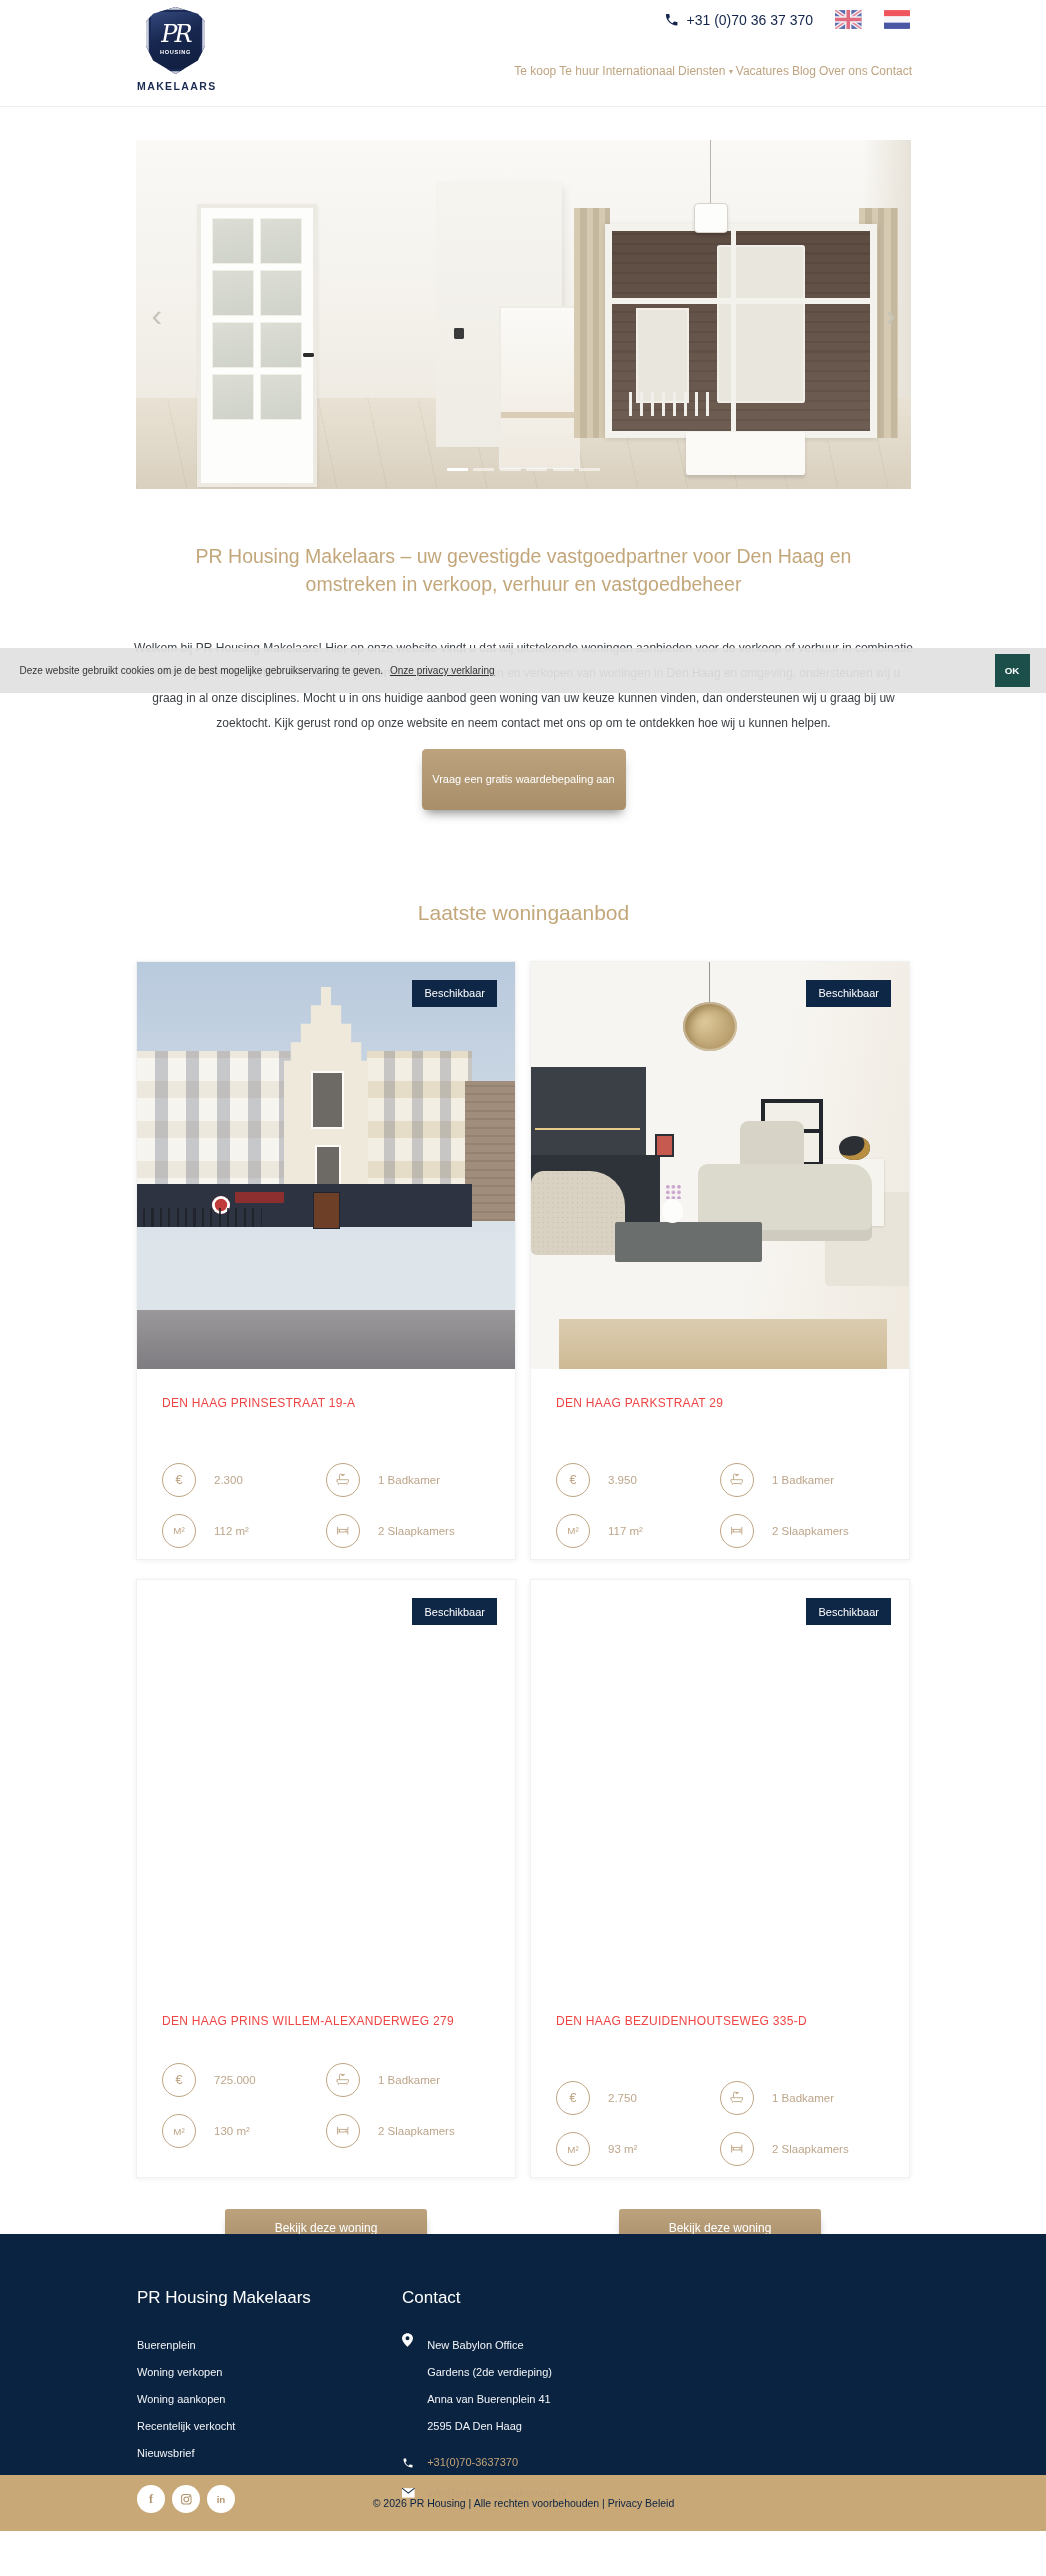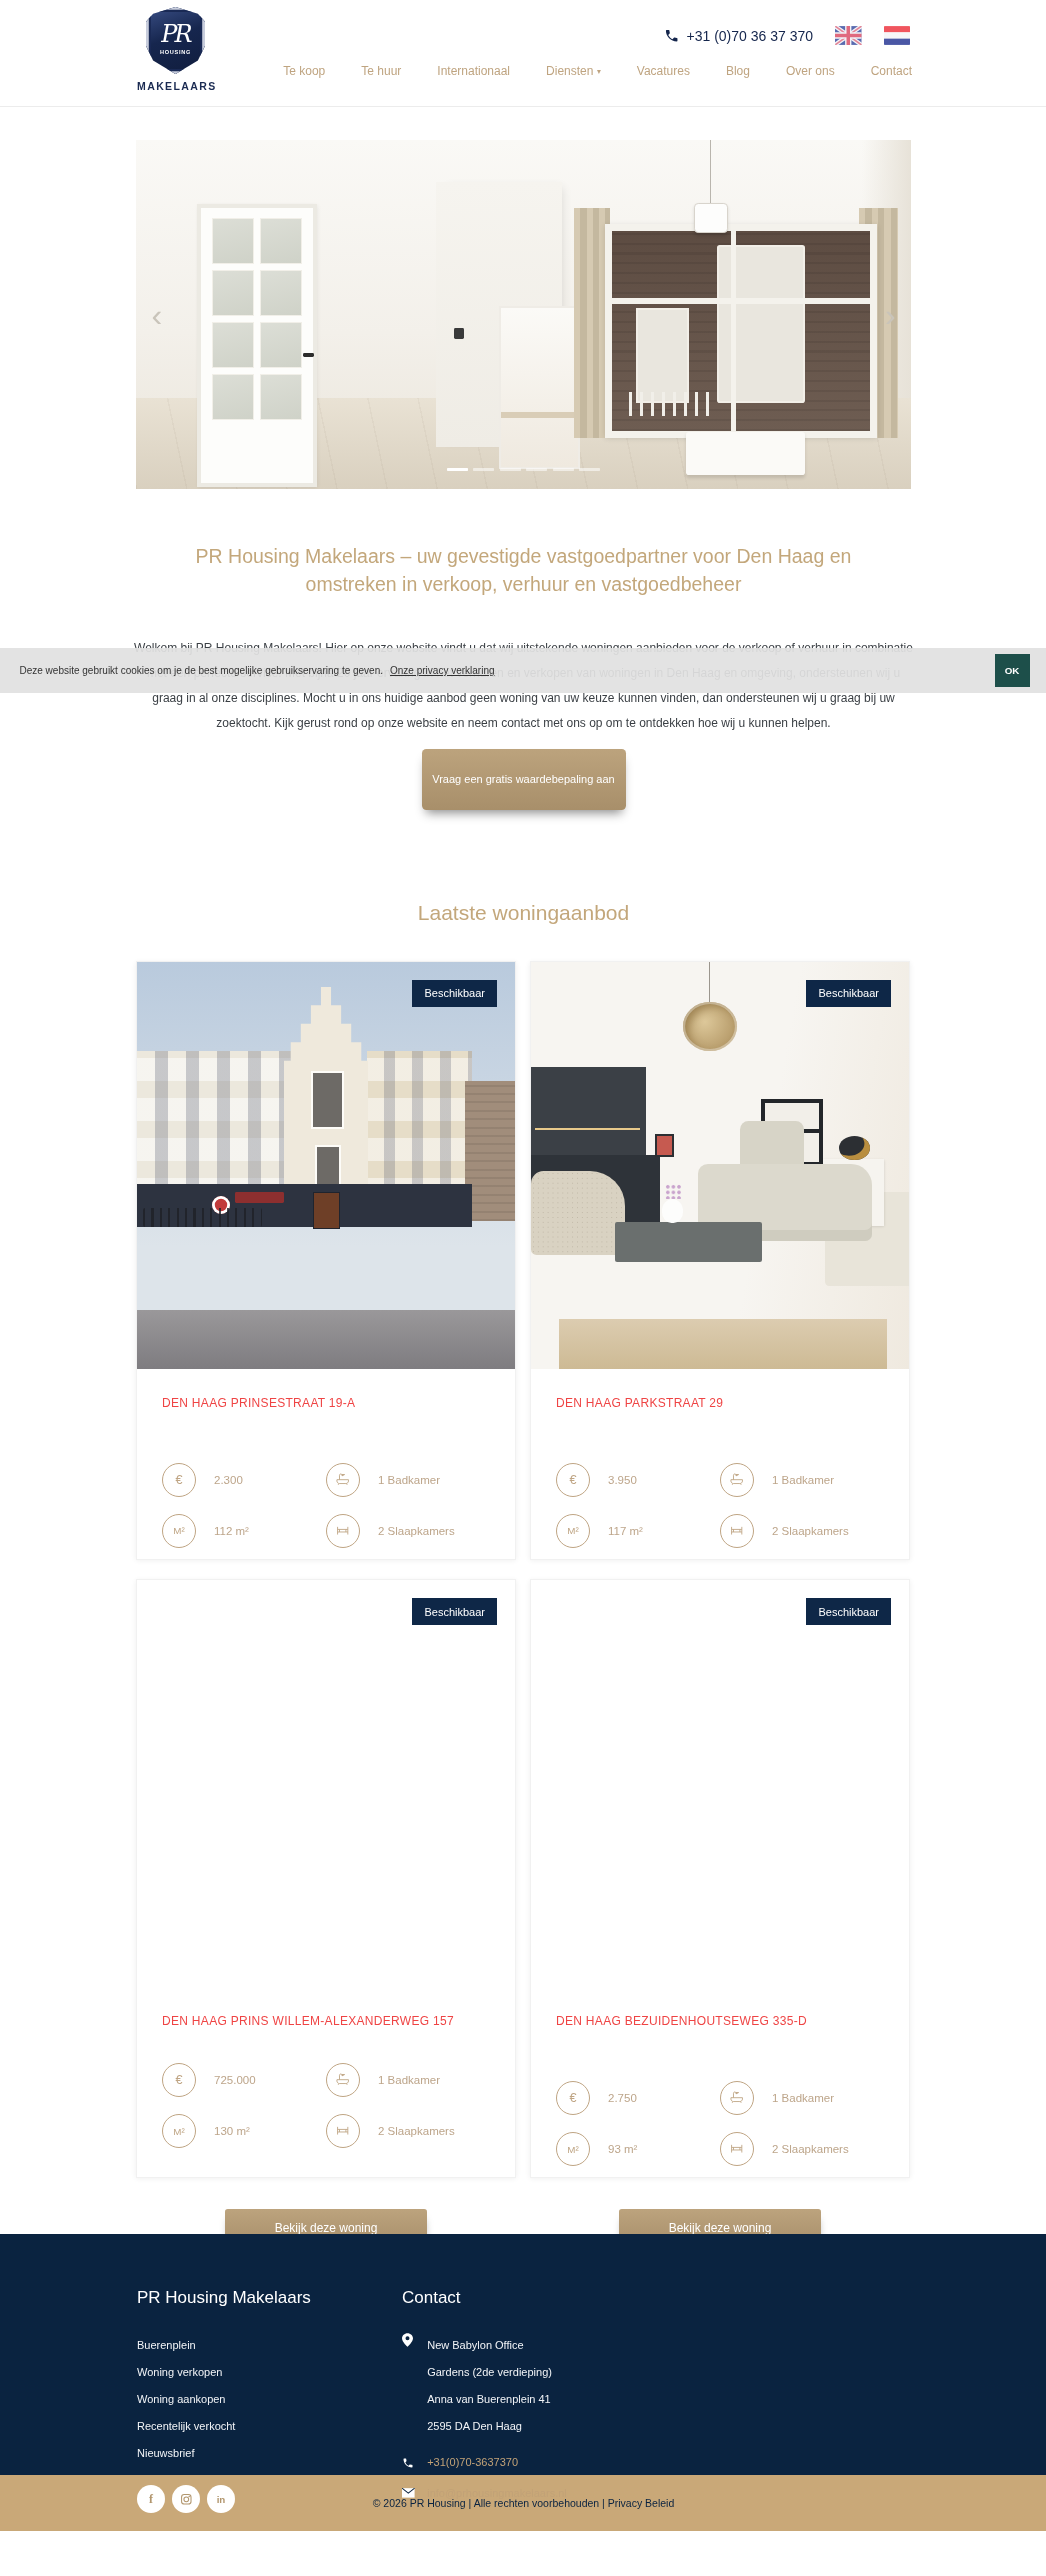--- a/index.html
+++ b/index.html
@@ -9,24 +9,24 @@
   
   .site-header{position:relative;height:106px;background:#fff;border-bottom:0.7px solid #ececec;}
   .logo{position:absolute;left:137px;top:7px;width:77px;text-align:center;cursor:pointer;}
   .shield{position:relative;width:59px;height:67px;margin:0 auto;
     background:linear-gradient(160deg,#3a4f86 0%,#16264e 45%,#101d3d 100%);
     clip-path:polygon(50% 0%,88% 10%,100% 22%,100% 58%,88% 80%,50% 100%,12% 80%,0% 58%,0% 22%,12% 10%);
     box-shadow:inset 0 0 0 2.8px #c9cedd, inset 0 0 0 4.9px #1a2a55;}
   .shield .mono{position:absolute;top:12.6px;left:0;right:0;color:#fff;font-family:"DejaVu Serif",serif;font-style:italic;font-size:24px;letter-spacing:-2.8px;}
   .shield .housing{position:absolute;top:42px;left:0;right:0;color:#fff;font-size:5.6px;letter-spacing:0.7px;font-weight:bold;}
   .logo .makelaars{margin-top:5.6px;color:#1b2b52;font-weight:bold;font-size:10.5px;letter-spacing:1.4px;}
-  .header-top{position:absolute;top:26px;right:137px;display:flex;align-items:center;gap:22px;}
+  .header-top{position:absolute;top:10px;right:137px;display:flex;align-items:center;gap:22px;}
   .phone-link{display:flex;align-items:center;gap:7px;color:#14254c;font-size:14px;font-weight:500;text-decoration:none;cursor:pointer;}
   .flag{width:26.5px;height:19px;display:block;border-radius:0.7px;cursor:pointer;}
-  .main-nav{position:absolute;right:135px;top:64px;display:flex;gap:36px;}
+  .main-nav{position:absolute;right:135px;top:64px;display:flex;gap:3px;}
   .main-nav .nav-item{color:#bfa480;font-size:12px;text-decoration:none;cursor:pointer;display:flex;align-items:center;gap:3.5px;}
   .main-nav .caret{font-size:7.7px;color:#bfa480;}
 
   
   .hero{position:relative;width:775px;height:349px;margin:33px auto 0;overflow:hidden;background:#f3f1ec;}
   .hero-photo{position:absolute;inset:0;background:linear-gradient(#faf9f6 0%,#f3f0ea 55%,#efebe3 75%);}
   .hp-floor{position:absolute;left:0;right:0;bottom:0;height:91px;
     background:repeating-linear-gradient(78deg,rgba(120,100,80,.06) 0 1.4px,transparent 1.4px 49px),linear-gradient(#e9e2d4,#d9d0bf);}
   .hp-door{position:absolute;left:61px;top:64px;width:112px;height:275px;background:#fdfdfb;border:4.2px solid #eceae3;box-shadow:1.4px 1.4px 4.2px rgba(0,0,0,.08);}
   .hp-door .panes{position:absolute;left:11px;top:9.8px;right:11px;bottom:63px;display:grid;grid-template-columns:1fr 1fr;grid-template-rows:repeat(4,1fr);gap:5.6px;}
@@ -401,21 +401,21 @@
         </div>
         <button class="view-button">Bekijk deze woning</button>
       </div>
     </article>
 
     <article class="card two-line">
       <div class="card-photo">
         <div class="badge">Beschikbaar</div>
       </div>
       <div class="card-body">
-        <div class="card-title">DEN HAAG PRINS WILLEM-ALEXANDERWEG 157</div>
+        <div class="card-title">DEN HAAG PRINS WILLEM-ALEXANDERWEG 279</div>
         <div class="features">
           <div class="feature">
             <span class="f-icon">€</span>
             <span class="f-label">725.000</span>
           </div>
           <div class="feature">
             <span class="f-icon">
               <svg width="15.4" height="15.4" viewBox="0 0 24 24" fill="none" stroke="#bfa584" stroke-width="1.4">
                   <path d="M3 12h18v2c0 2.2-1.8 4-4 4H7c-2.2 0-4-1.8-4-4v-2z"></path>
                   <path d="M6 18l-1 2M18 18l1 2"></path>

